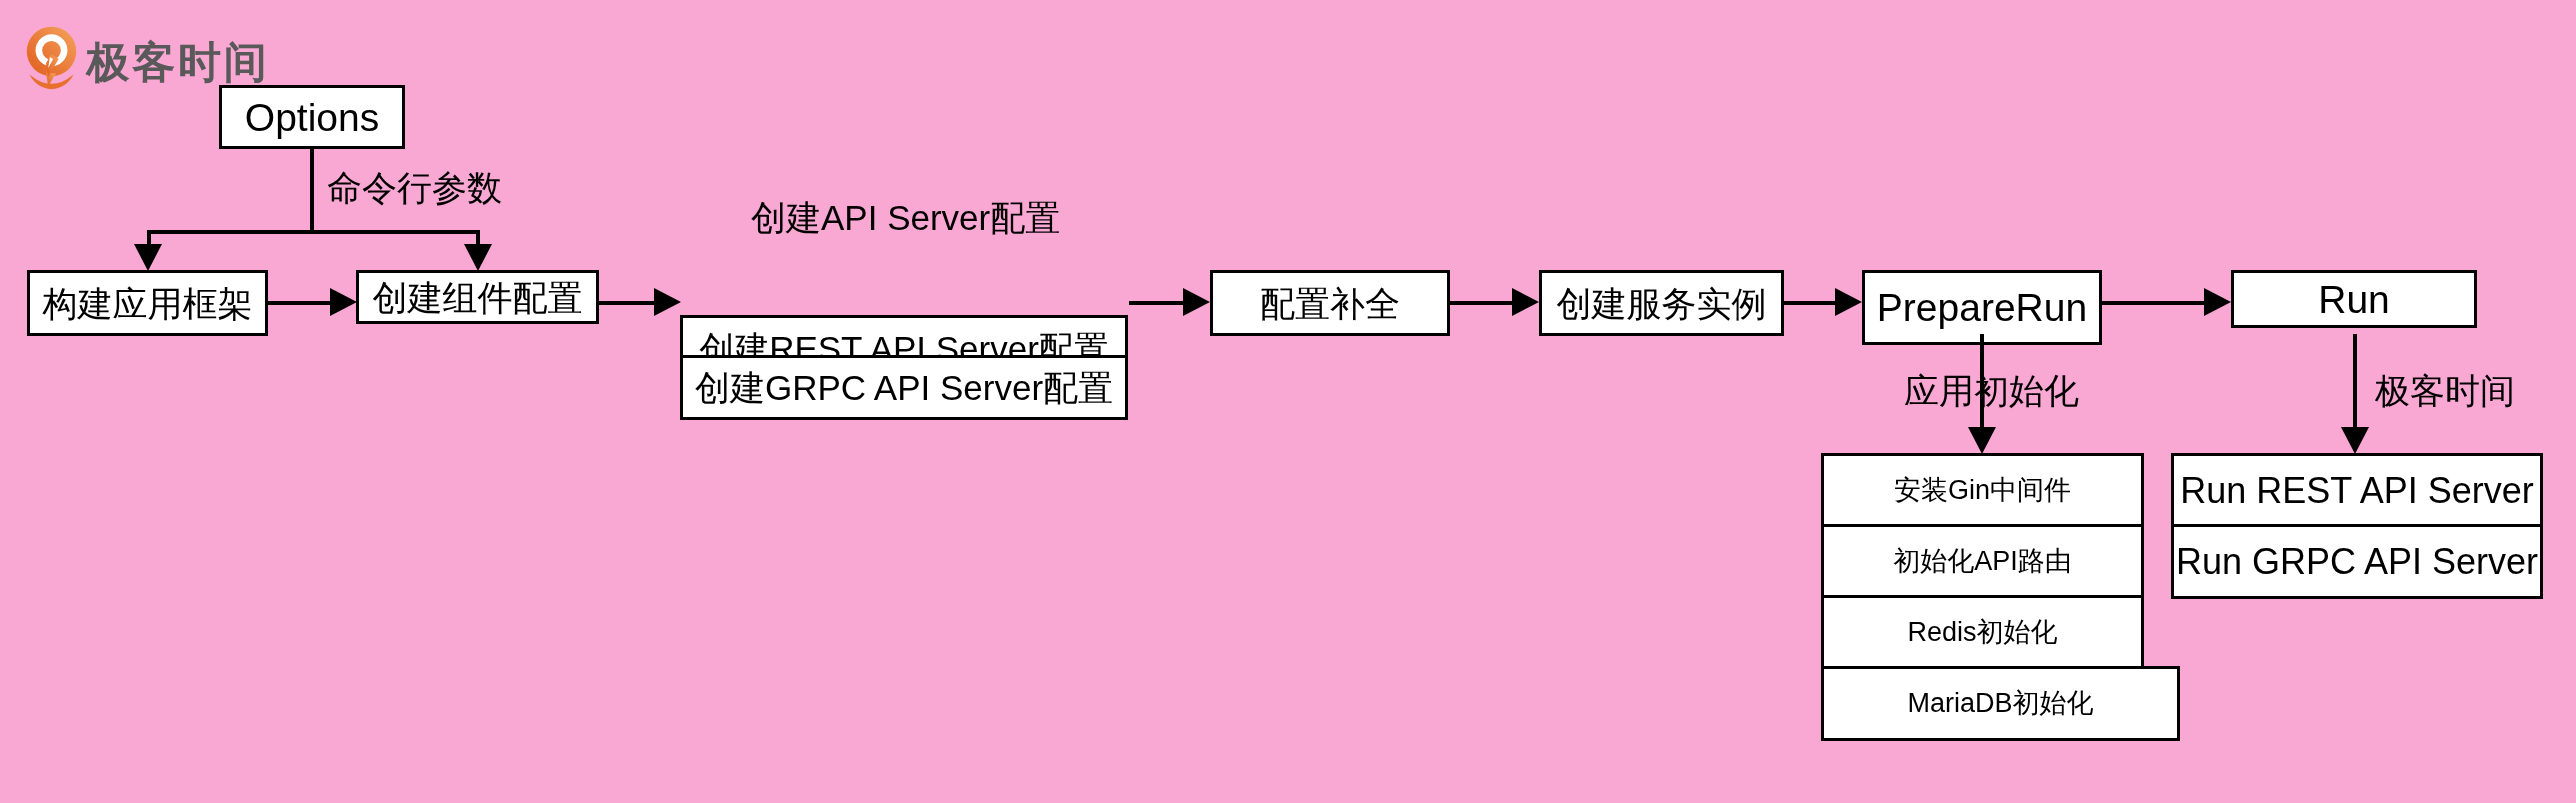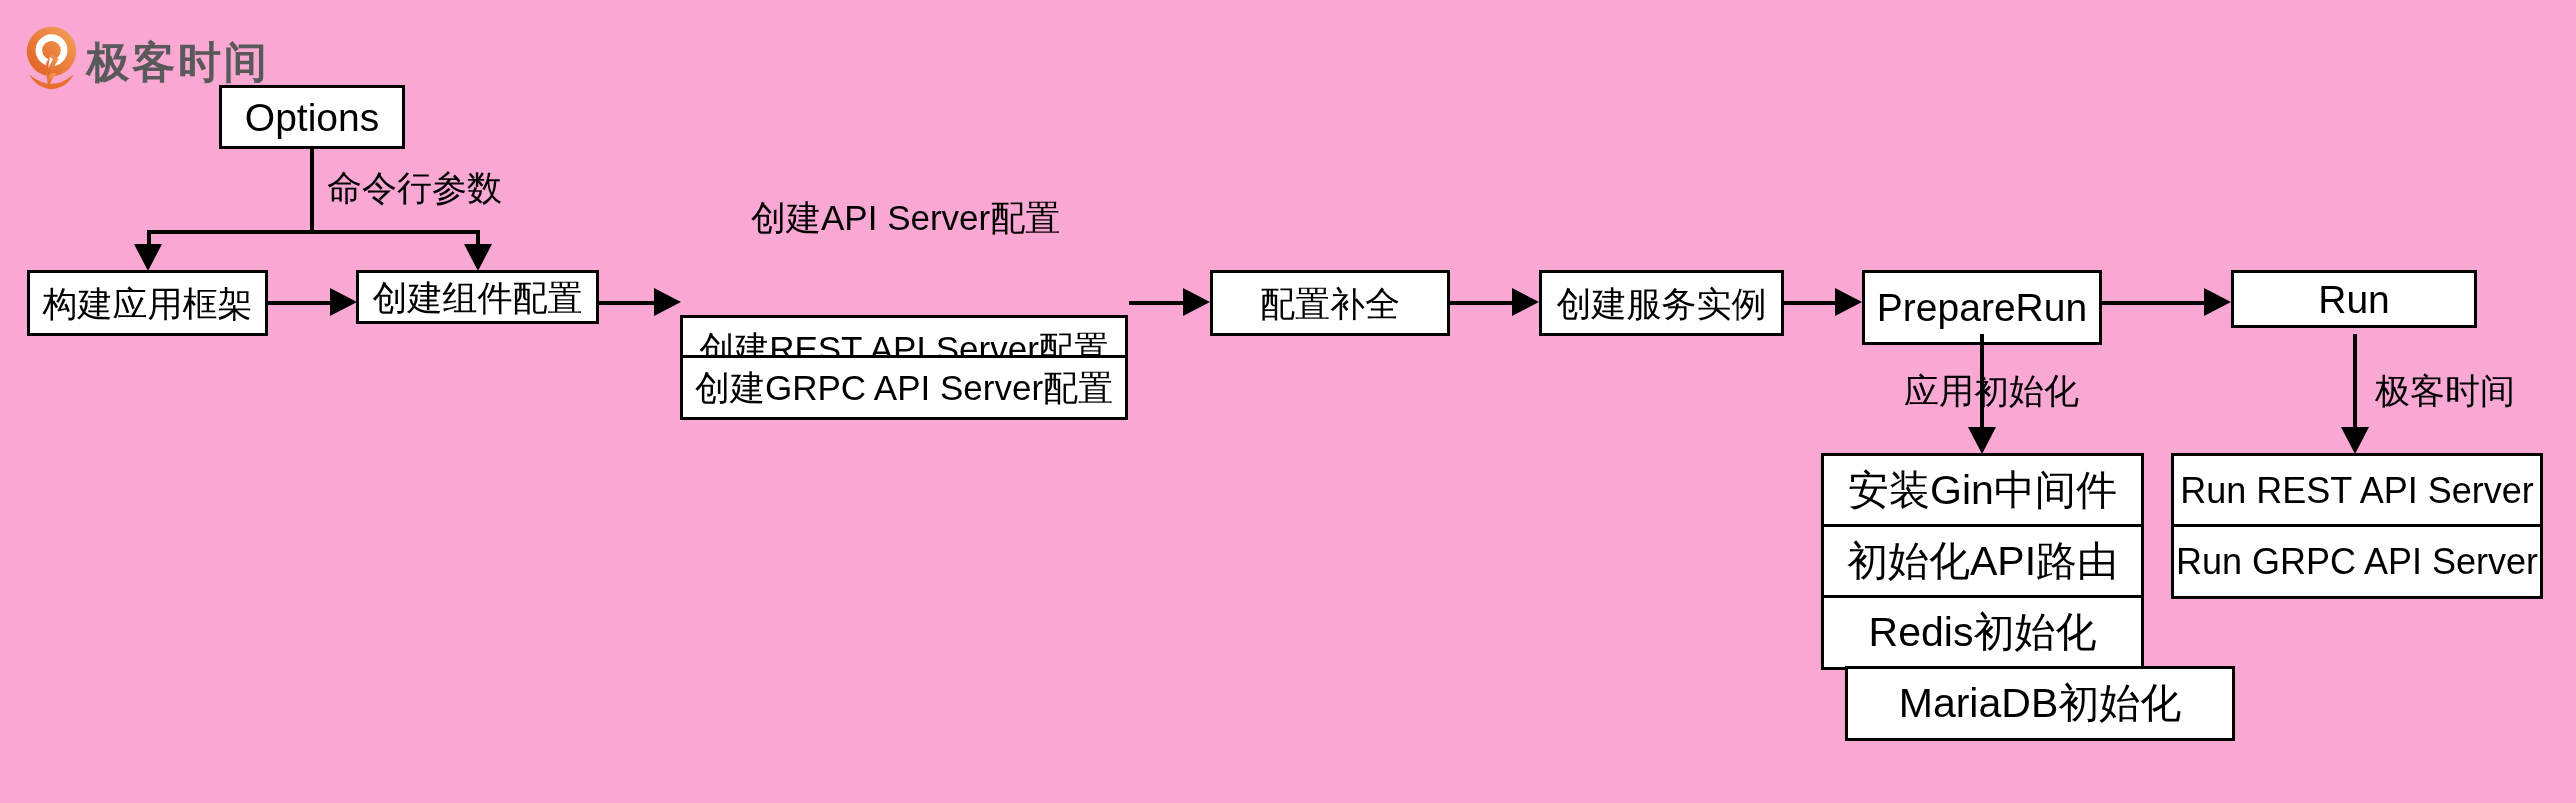--- a/index.html
+++ b/index.html
@@ -7,21 +7,21 @@
     position:relative;width:2576px;height:803px;background:#f9a8d4;overflow:hidden;
     font-family:"Liberation Sans","DejaVu Sans",sans-serif;color:#000;
   }
   
   .box{
     position:absolute;box-sizing:border-box;background:#fff;border:3.2px solid #000;
     display:flex;align-items:center;justify-content:center;
     font-size:35px;line-height:1;white-space:nowrap;text-align:center;
   }
   .latin{font-size:39px;}
-  .srow{font-size:41px;}
+  .srow{font-size:27px;}
   .rrow{font-size:36px;}
   
   .elabel{
     position:absolute;font-size:35px;line-height:1;white-space:nowrap;color:#000;
   }
   
   .hline{position:absolute;height:3.8px;background:#000;}
   .vline{position:absolute;width:3.8px;background:#000;}
   .arrow-right{position:absolute;width:0;height:0;
     border-top:14.6px solid transparent;border-bottom:14.6px solid transparent;border-left:27px solid #000;}
@@ -104,19 +104,19 @@
   <div class="arrow-down" style="left:1968px;top:427px;"></div>
   <div class="elabel" style="left:1904px;top:373px;">应用初始化</div>
 
   <div class="vline" style="left:2353px;top:334px;height:95px;"></div>
   <div class="arrow-down" style="left:2341px;top:427px;"></div>
   <div class="elabel" style="left:2375px;top:373px;">极客时间</div>
 
   <div class="box srow" style="left:1821px;top:453px;width:323px;height:75px;">安装Gin中间件</div>
   <div class="box srow" style="left:1821px;top:524px;width:323px;height:75px;">初始化API路由</div>
   <div class="box srow" style="left:1821px;top:595px;width:323px;height:75px;">Redis初始化</div>
-  <div class="box srow" style="left:1821px;top:666px;width:390px;height:75px;margin-left:24px;">MariaDB初始化</div>
+  <div class="box srow" style="left:1821px;top:666px;width:359px;height:75px;">MariaDB初始化</div>
 
   <div class="box rrow" style="left:2171px;top:453px;width:372px;height:75px;">Run REST API Server</div>
   <div class="box rrow" style="left:2171px;top:524px;width:372px;height:75px;">Run GRPC API Server</div>
 
 </div>
 
 
 </body></html>

